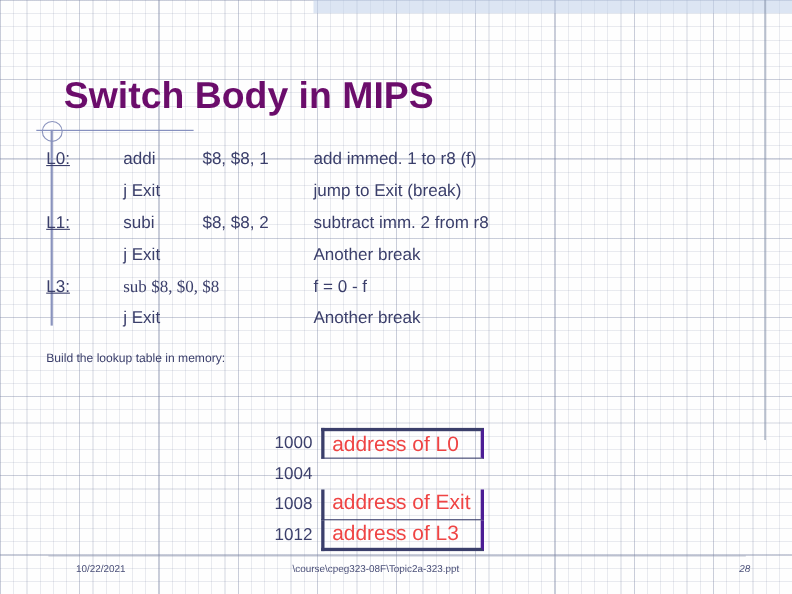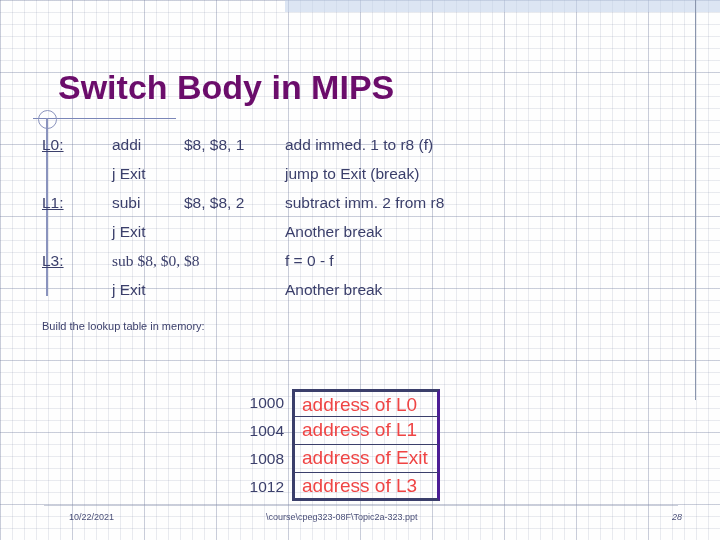--- a/index.html
+++ b/index.html
@@ -225,21 +225,20 @@
 
   <div class="prose">Build the lookup table in memory:</div>
 
   <div class="memtable">
     <div class="mem-row">
       <div class="mem-addr">1000</div>
       <div class="mem-cell">address of L0</div>
     </div>
     <div class="mem-row">
       <div class="mem-addr">1004</div>
-      <div class="mem-cell">address of L1</div>
     </div>
     <div class="mem-row">
       <div class="mem-addr">1008</div>
       <div class="mem-cell">address of Exit</div>
     </div>
     <div class="mem-row">
       <div class="mem-addr">1012</div>
       <div class="mem-cell">address of L3</div>
     </div>
   </div>

